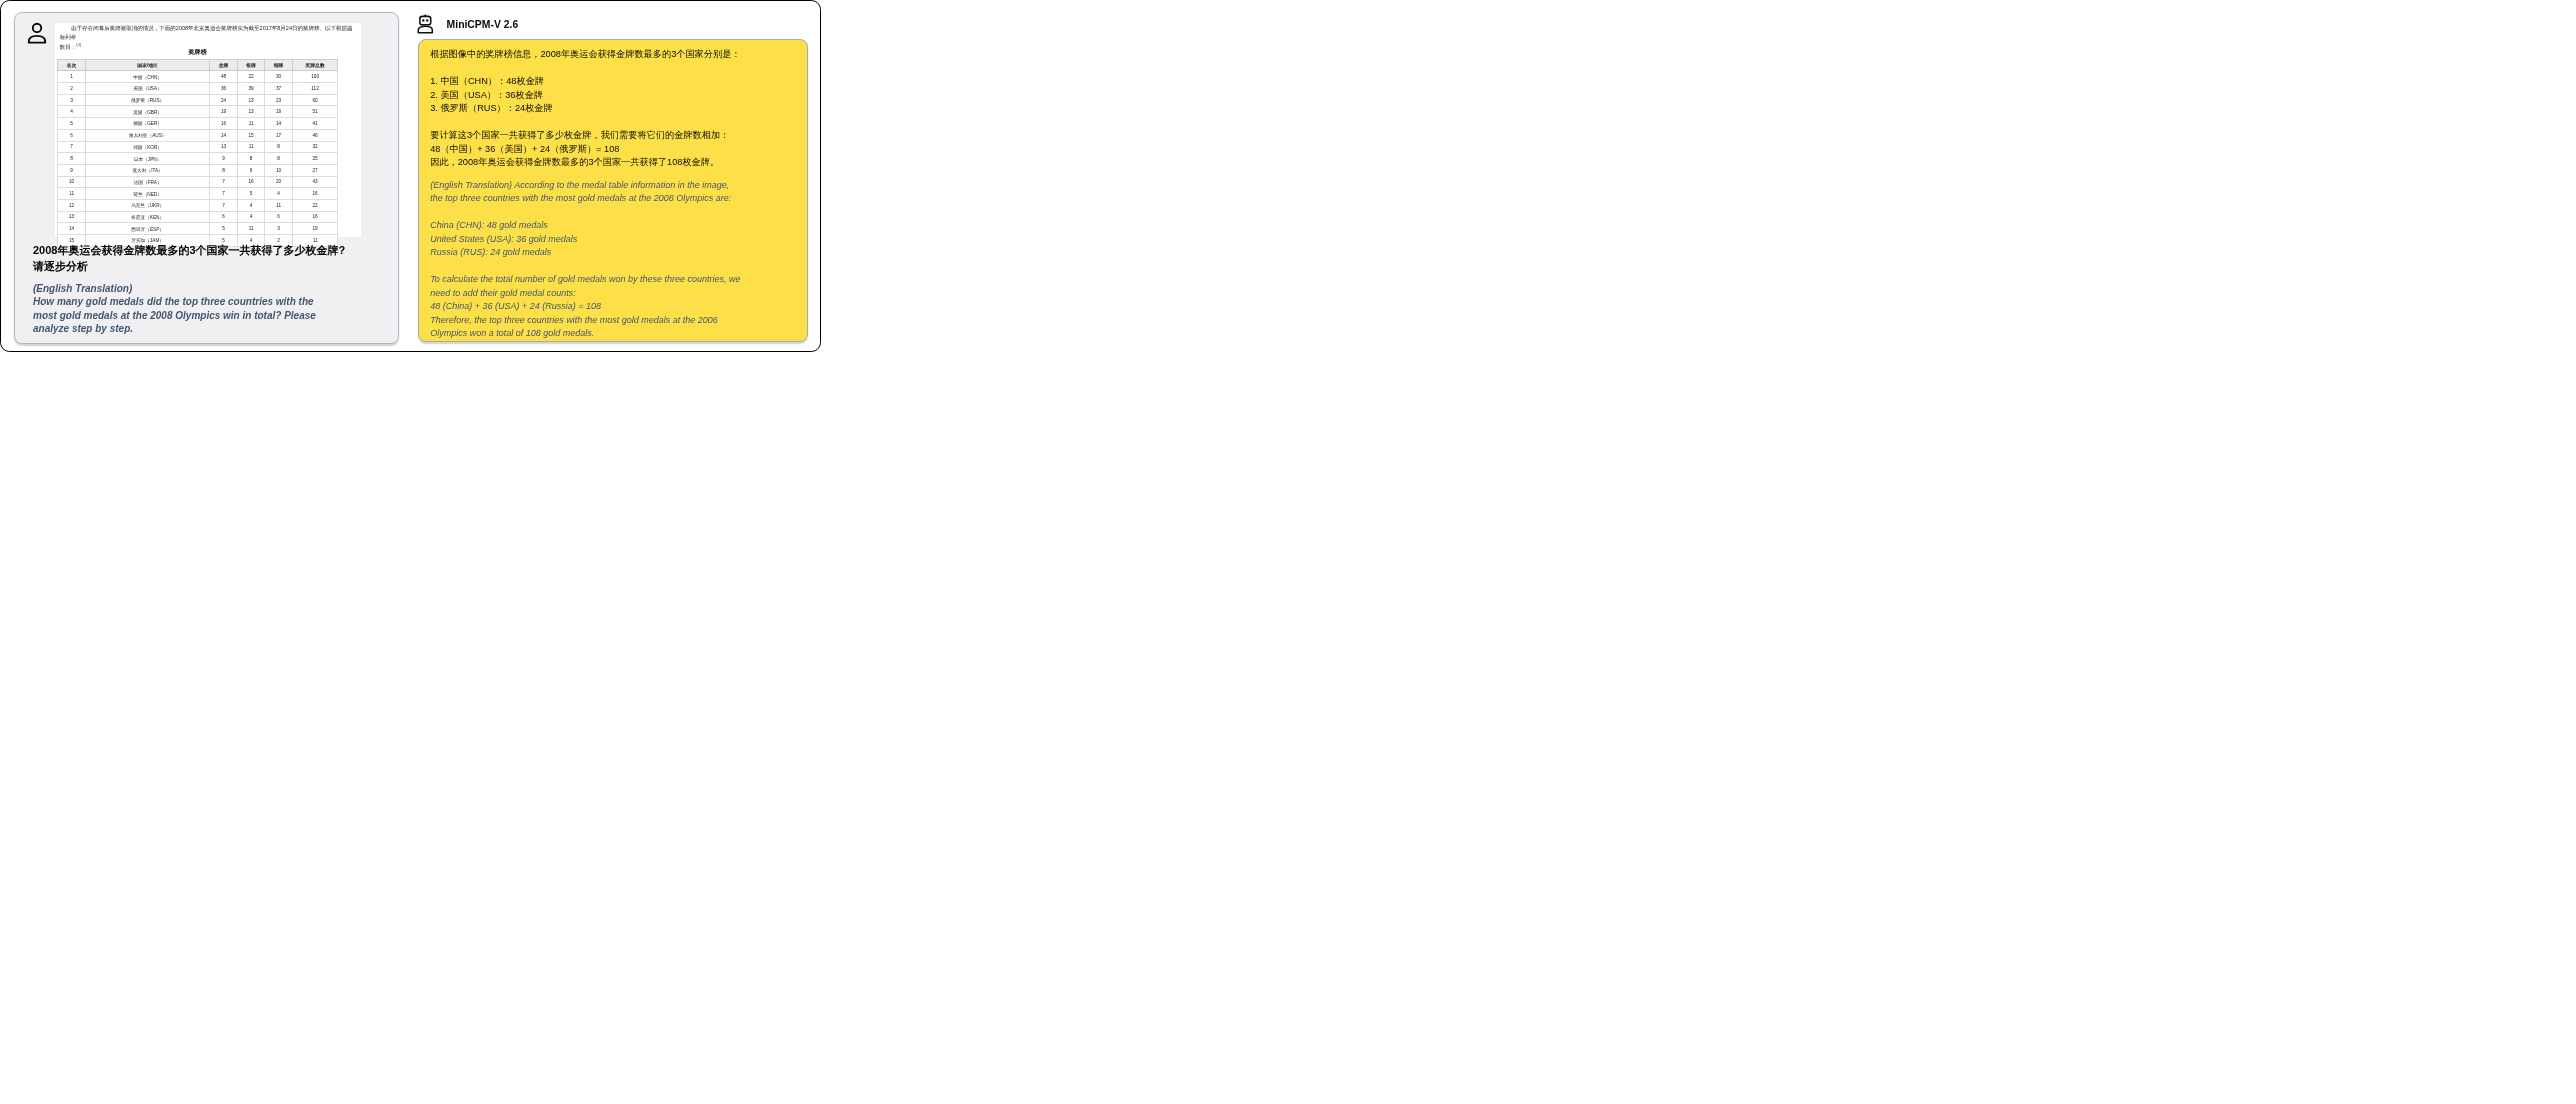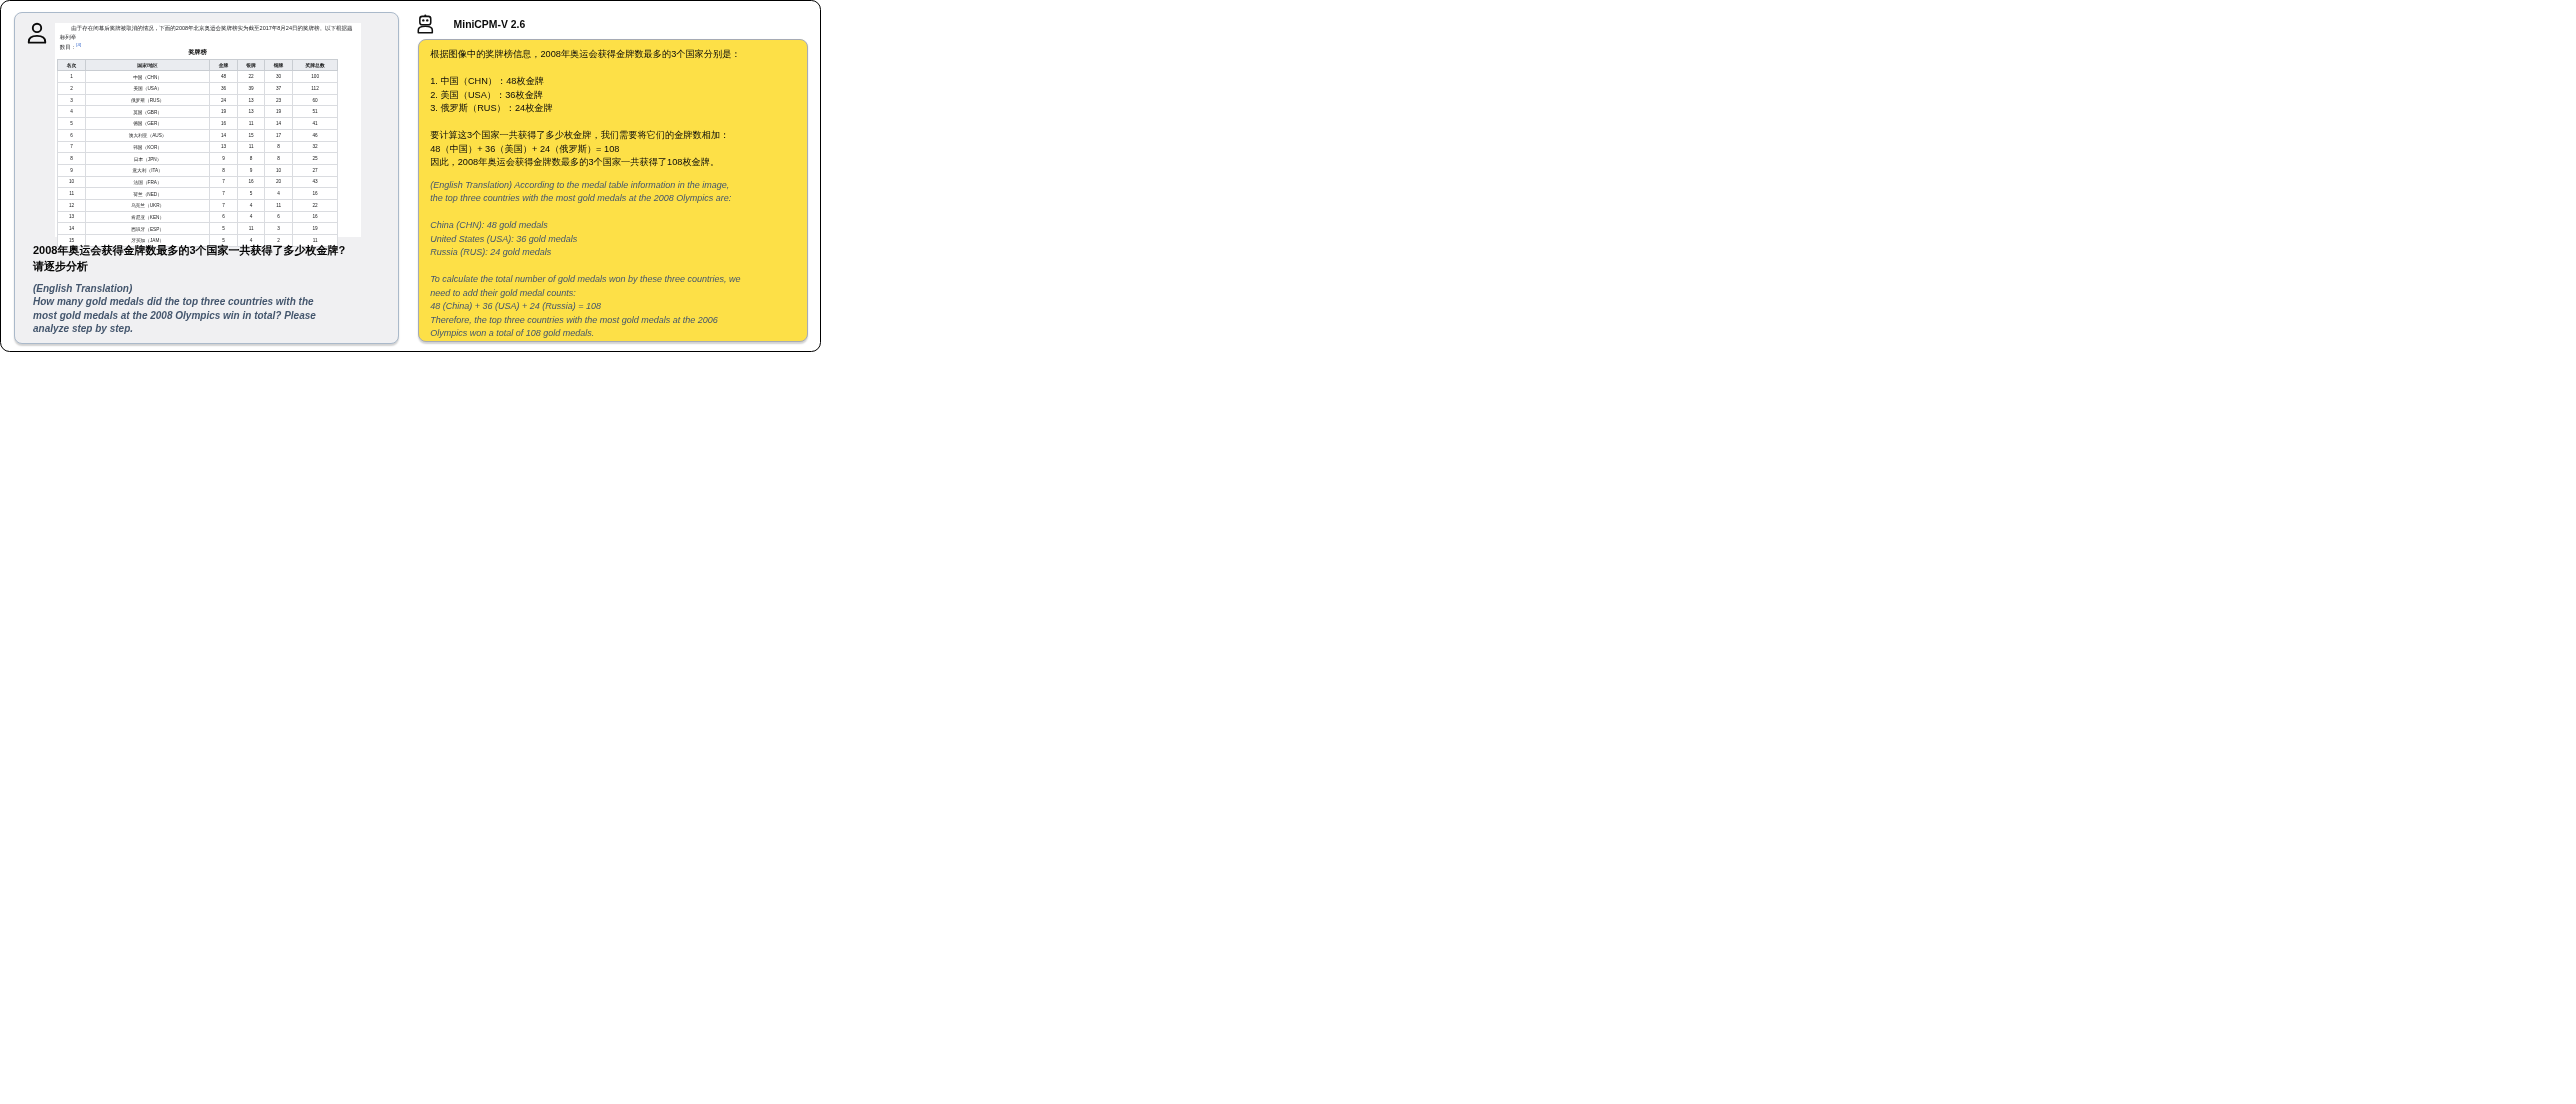--- a/index.html
+++ b/index.html
@@ -30,21 +30,21 @@
   .medal td { height:10.7px; font-size:4.7px; color:#202122;
     border:0.5px solid #dadce0; padding:0; text-align:center; background:#fff; }
 
   .q-zh { position:absolute; left:18px; top:229px; font-size:11px; font-weight:700;
     color:#050505; line-height:16.6px; }
   .q-en { position:absolute; left:18px; top:269px; font-size:10px; font-weight:700;
     font-style:italic; color:#44566d; line-height:13.6px; }
   .q-zh .line, .q-en .line { white-space:pre; }
 
   
-  .model-header { position:absolute; left:416px; top:13px; display:flex; align-items:center; gap:20px; }
+  .model-header { position:absolute; left:416px; top:13px; display:flex; align-items:center; gap:13px; }
   .robot-icon { width:16.6px; height:20px; }
   .model-title { font-size:10.4px; font-weight:700; color:#0a0a0a; }
 
   .model-bubble {
     position:absolute; left:417px; top:38px; width:390px; height:303px; box-sizing:border-box;
     background:#fde047; border:1.1px solid #a6abb5; border-radius:8px;
     padding:8px 12.3px 5.3px 11.2px; box-shadow:0 1.1px 1.6px rgba(0,0,0,.18); overflow:hidden;
   }
   .zh-lines .line { font-size:9.2px; line-height:13.5px; color:#0a0a0a; white-space:pre; }
   .en-lines { margin-top:9px; }

